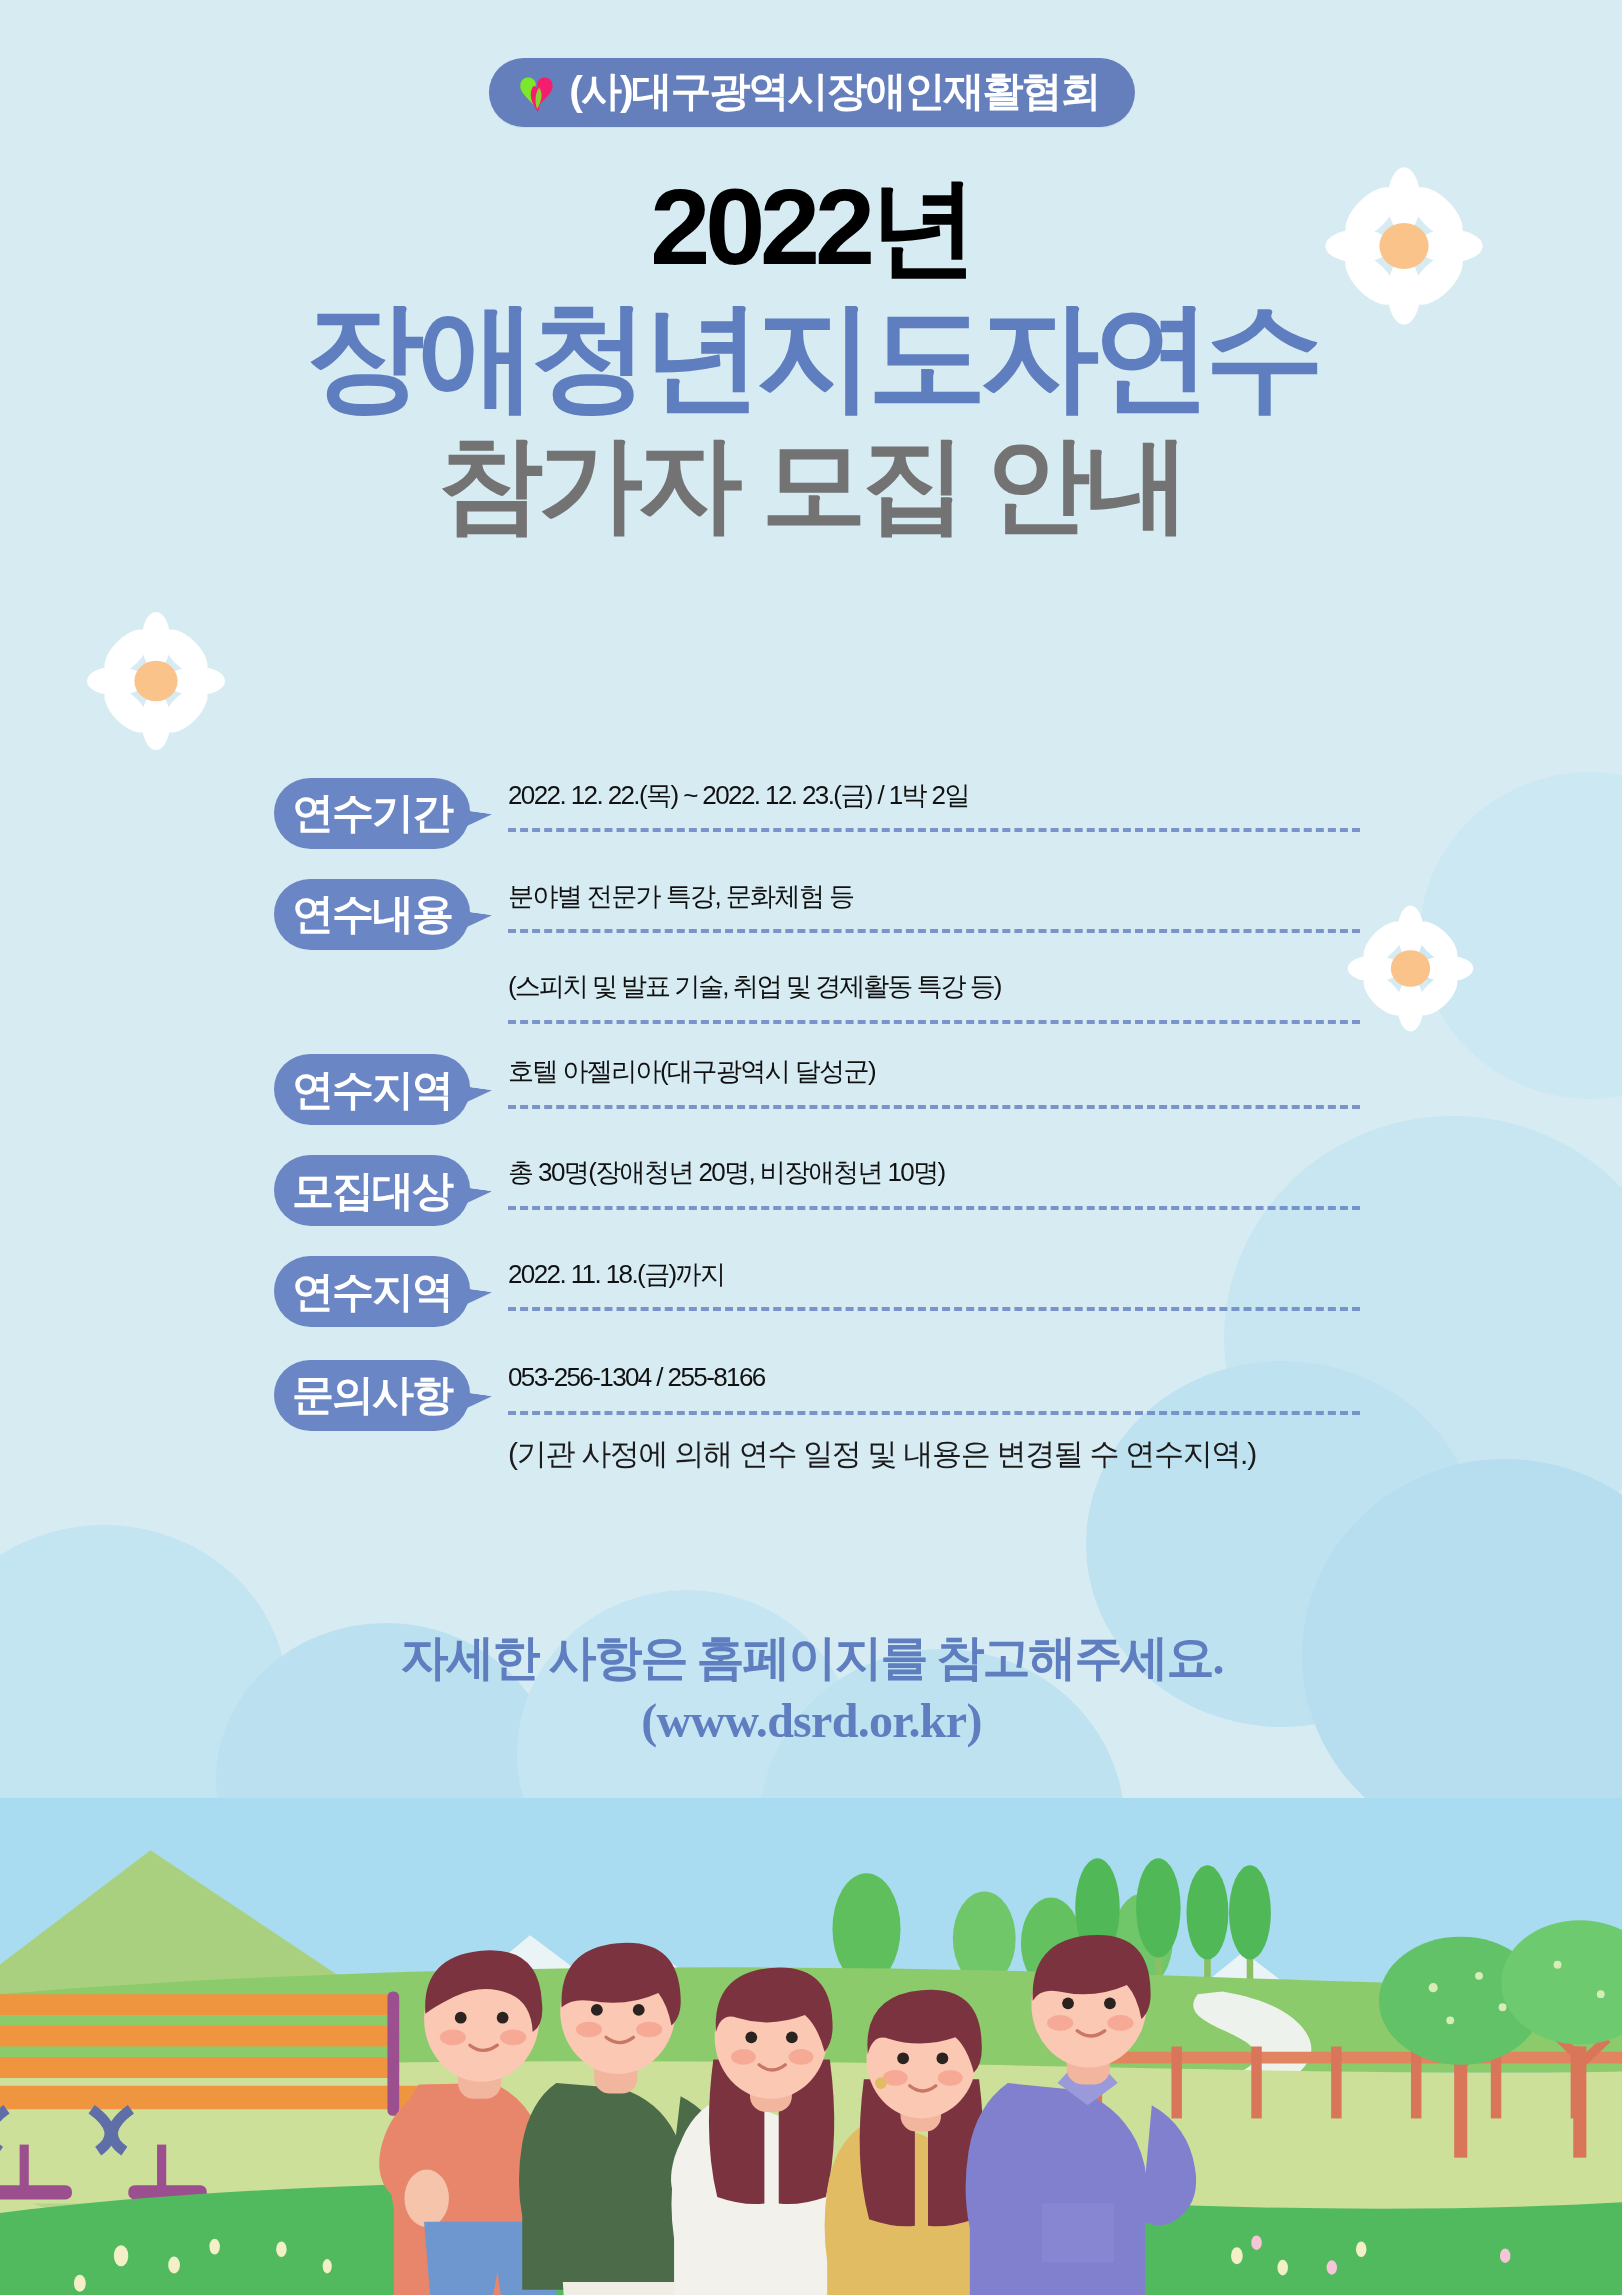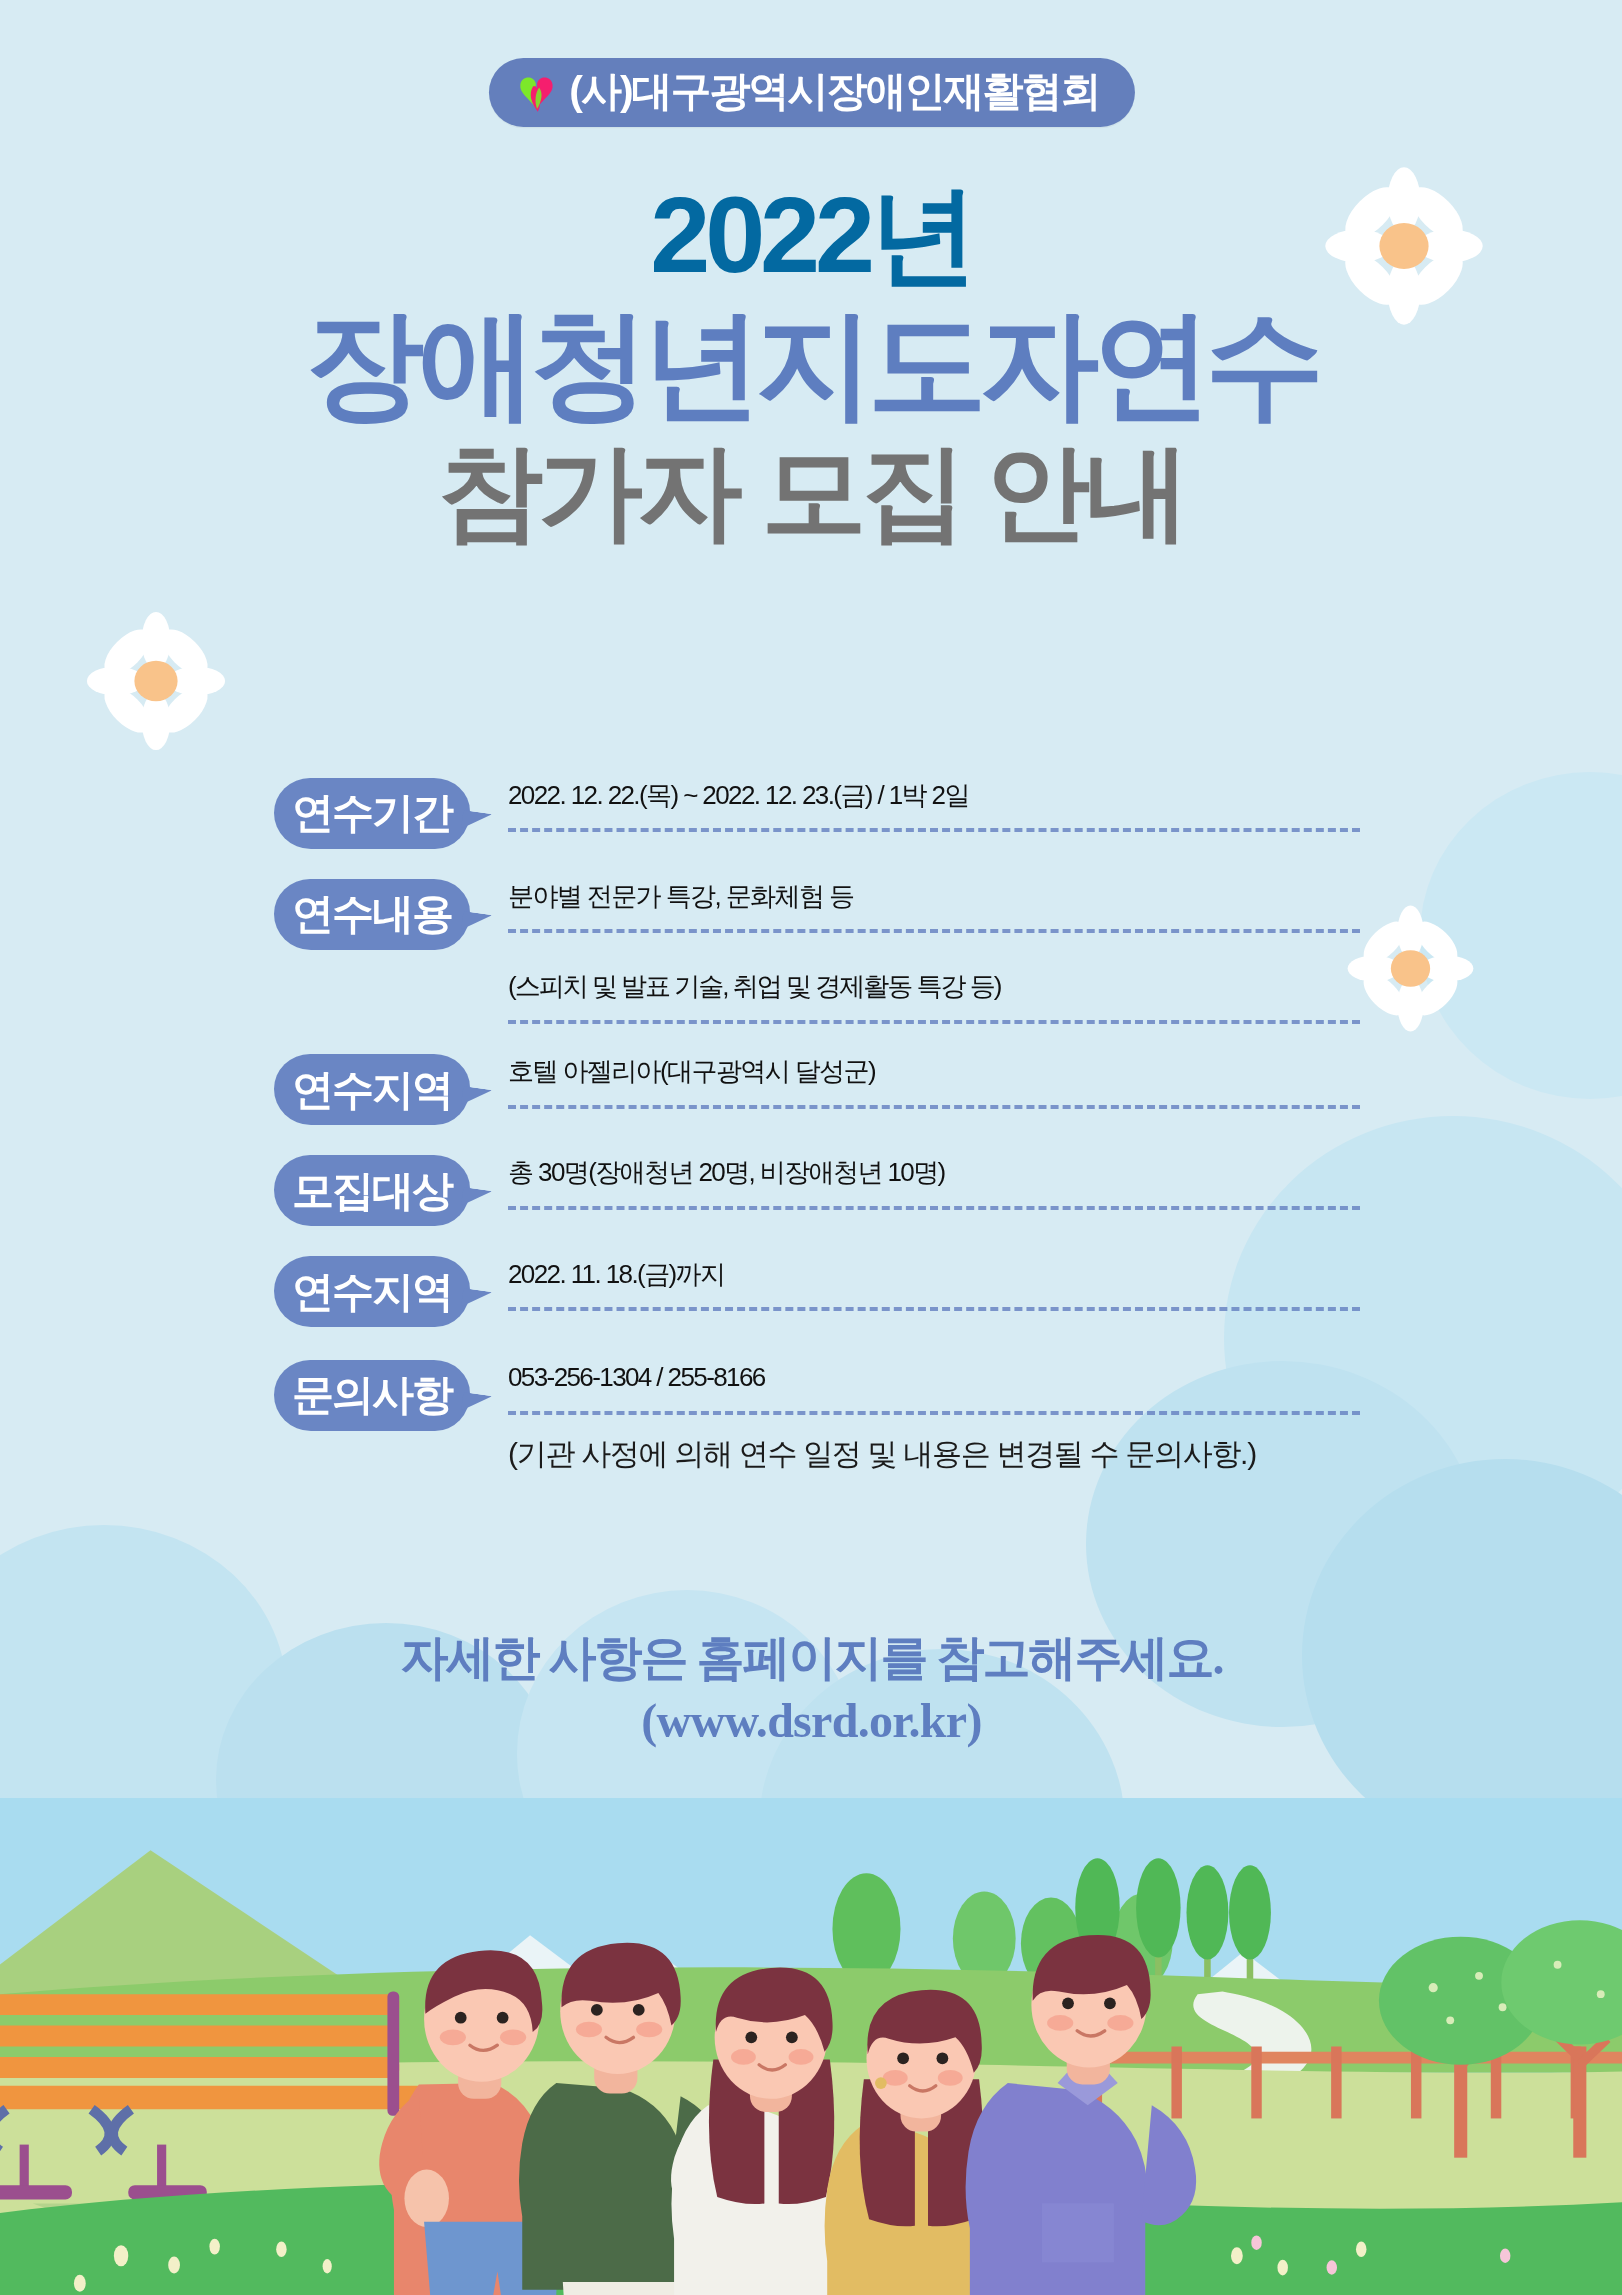--- a/index.html
+++ b/index.html
@@ -28,22 +28,22 @@
   }
   .org-badge .org-text{
     color:#ffffff;font-size:41px;font-weight:700;letter-spacing:-2px;
     white-space:nowrap;line-height:1;
   }
   .heart-logo{width:43px;height:43px;display:block;flex:none;}
 
   
   .title-block{position:absolute;left:0;right:0;top:173px;text-align:center;}
   .t-year{
-    font-size:108px;font-weight:900;color:#0369a1;letter-spacing:-5.2px;
-    line-height:1;margin:8px;
+    font-size:108px;font-weight:900;color:#000000;letter-spacing:-5.2px;
+    line-height:1;margin:0;
   }
   .t-main{
     font-size:119px;font-weight:900;color:#5E7EC0;letter-spacing:-6.5px;
     line-height:1.02;margin:14.4px 0 0 0;white-space:nowrap;
   }
   .t-sub{
     font-size:105px;font-weight:900;color:#737373;letter-spacing:-5.2px;
     line-height:1.05;margin:11.8px 0 0 0;
   }
 
@@ -268,21 +268,21 @@
     <div class="row" style="margin-top:30px;">
       <div class="row-flex">
         <div class="badge">
           <span class="blob"></span>
           <span class="tail"></span>
           <span class="btext">문의사항</span>
         </div>
         <div class="vals">
           <div class="val">053-256-1304 / 255-8166</div>
           <div class="dash"></div>
-          <div class="note">(기관 사정에 의해 연수 일정 및 내용은 변경될  수 문의사항.)</div>
+          <div class="note">(기관 사정에 의해 연수 일정 및 내용은 변경될  수 연수지역.)</div>
         </div>
       </div>
     </div>
 
   </div>
 
   <div class="footer-cta">
     <div class="cta-1">자세한 사항은 홈페이지를 참고해주세요.</div>
     <div class="cta-2">(www.dsrd.or.kr)</div>
   </div>

